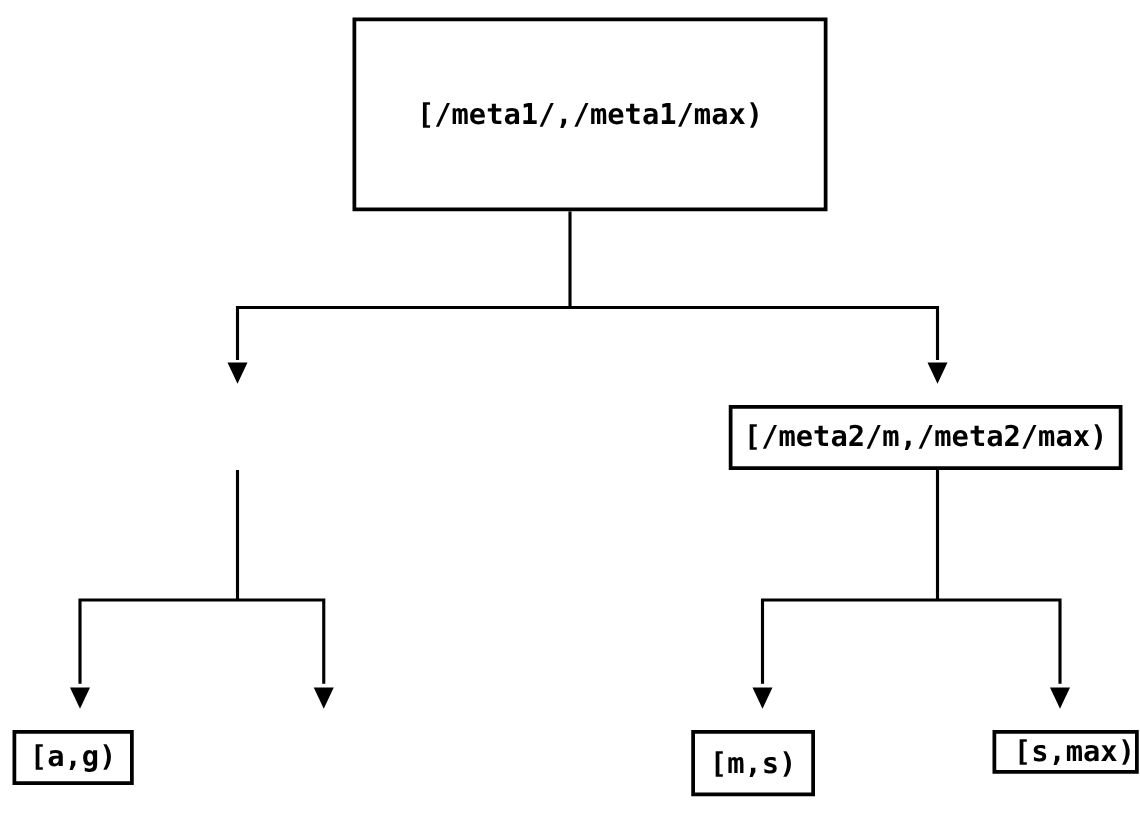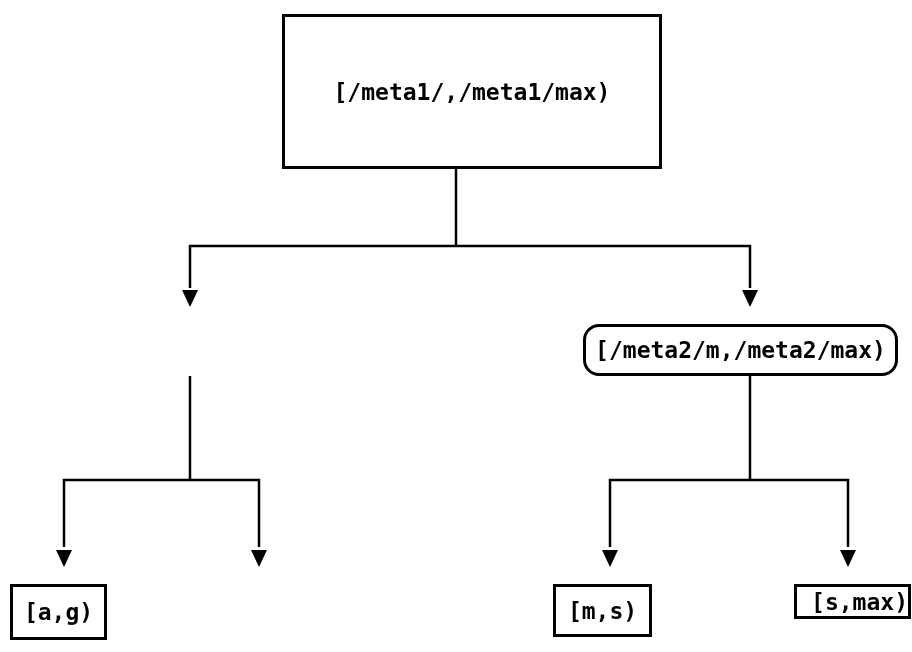--- a/index.html
+++ b/index.html
@@ -28,22 +28,22 @@
     display: flex;
     align-items: center;
     justify-content: center;
     font-size: 23px;
     font-weight: bold;
     color: #000000;
     white-space: nowrap;
   }
   .node-root  { left: 258px; top: 14px;  width: 380px; height: 155px; margin-left: 24px; }
   .node-left  { left: 22px;  top: 324px; width: 321px; height: 52px; }
-  .node-right { left: 583px; top: 324px; width: 315px; height: 52px; border-radius: 16px; }
-  .leaf-0 { left: 10px;  top: 584px; width: 97px;  height: 56px; text-align: center; }
+  .node-right { left: 583px; top: 324px; width: 315px; height: 52px; }
+  .leaf-0 { left: 10px;  top: 584px; width: 97px;  height: 44px; text-align: center; }
   .leaf-1 { left: 204px; top: 584px; width: 100px; height: 53px; }
   .leaf-2 { left: 553px; top: 584px; width: 99px;  height: 53px; }
   .leaf-3 { left: 794px; top: 584px; width: 117px; height: 35px; justify-content: flex-end; }
 </style>
 </head>
 <body>
 
 <div class="diagram">
 
   <svg class="connectors" viewBox="0 0 912 652" xmlns="http://www.w3.org/2000/svg">

